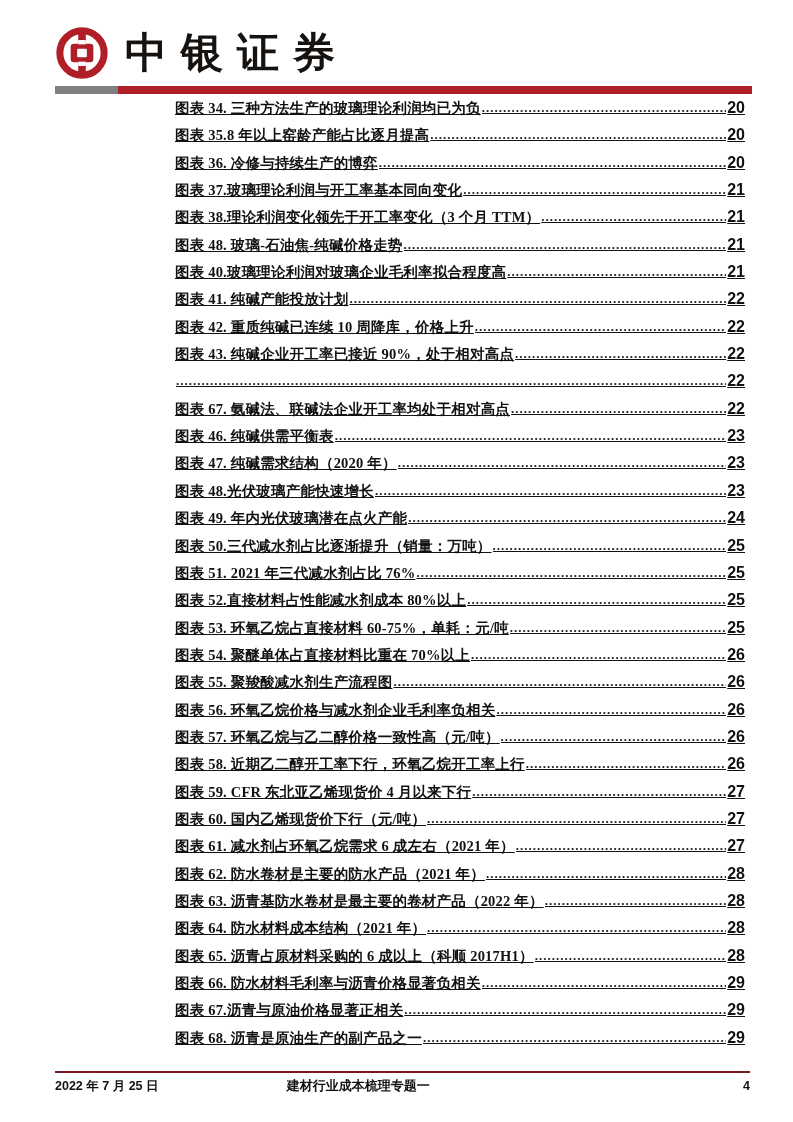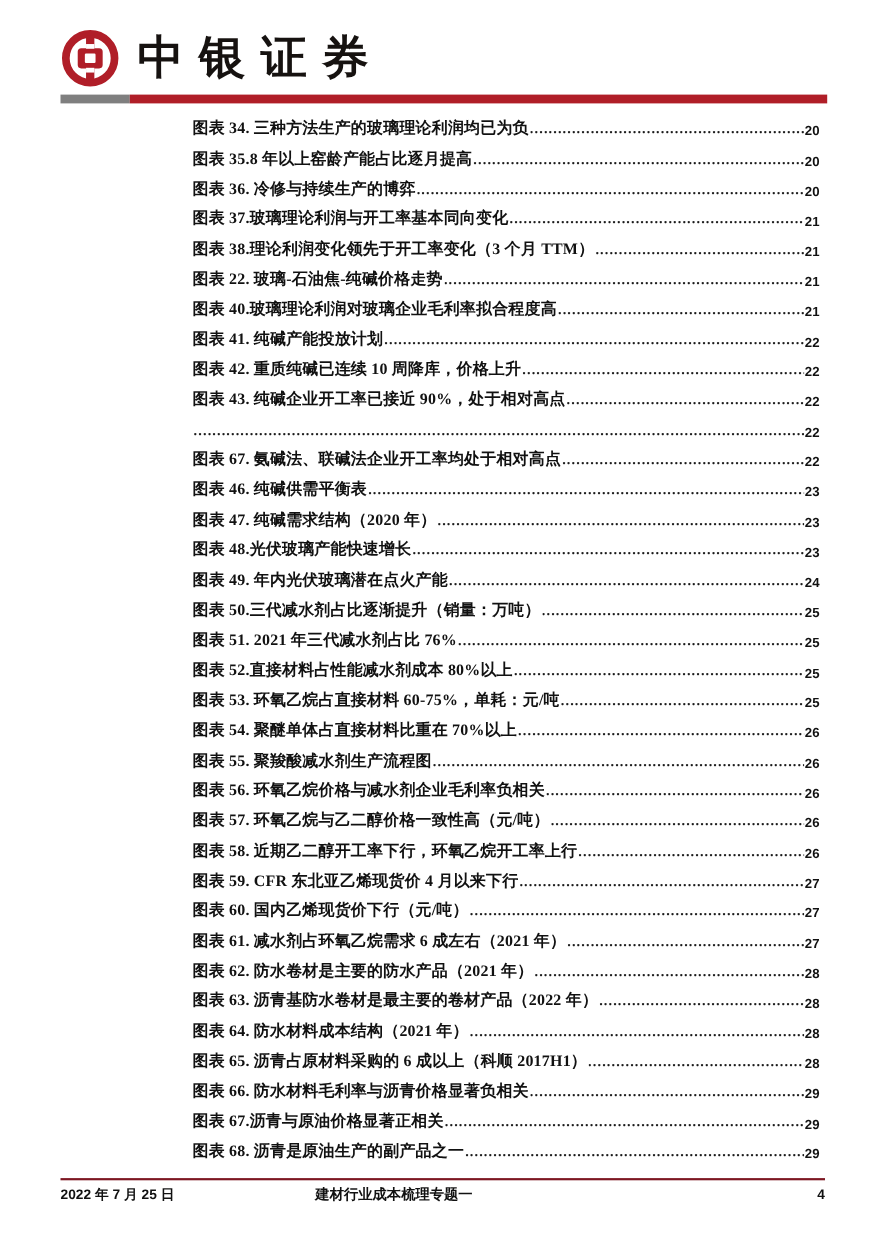--- a/index.html
+++ b/index.html
@@ -36,43 +36,44 @@
 
   
   .toc {
     position: absolute;
     left: 175px;
     top: 99px;
     width: 570px;
   }
   .toc-row {
     display: flex;
-    align-items: flex-end;
+    align-items: flex-start;
     height: 27.35px;
     font-size: 14.5px;
     font-weight: bold;
     white-space: nowrap;
     cursor: pointer;
+    text-decoration: underline;
   }
   .toc-row .t { flex: 0 0 auto; letter-spacing: 0.2px; }
   .toc-row .dots {
     flex: 1 1 auto;
     overflow: hidden;
     white-space: nowrap;
     margin: 0 1px;
     min-width: 12px;
   }
   .toc-row .dots::after {
     content: "..................................................................................................................................................................................................................";
     letter-spacing: 1px;
     font-size: 13px;
     font-weight: bold;
     color: #1a1a1a;
   }
-  .toc-row .p { flex: 0 0 auto; text-align: right; font-family: "Liberation Sans", "DejaVu Sans", sans-serif; font-size: 12px; }
+  .toc-row .p { flex: 0 0 auto; text-align: right; font-family: "Liberation Sans", "DejaVu Sans", sans-serif; font-size: 16px; }
 
   
   .footer-rule {
     position: absolute;
     left: 55px;
     top: 1071px;
     width: 695px;
     height: 2px;
     background: #7d1722;
   }
@@ -133,21 +134,21 @@
         <span class="t">图表 37.玻璃理论利润与开工率基本同向变化</span>
         <span class="dots"></span>
         <span class="p">21</span>
       </div>
       <div class="toc-row">
         <span class="t">图表 38.理论利润变化领先于开工率变化（3 个月 TTM）</span>
         <span class="dots"></span>
         <span class="p">21</span>
       </div>
       <div class="toc-row">
-        <span class="t">图表 22. 玻璃-石油焦-纯碱价格走势</span>
+        <span class="t">图表 48. 玻璃-石油焦-纯碱价格走势</span>
         <span class="dots"></span>
         <span class="p">21</span>
       </div>
       <div class="toc-row">
         <span class="t">图表 40.玻璃理论利润对玻璃企业毛利率拟合程度高</span>
         <span class="dots"></span>
         <span class="p">21</span>
       </div>
       <div class="toc-row">
         <span class="t">图表 41. 纯碱产能投放计划</span>

